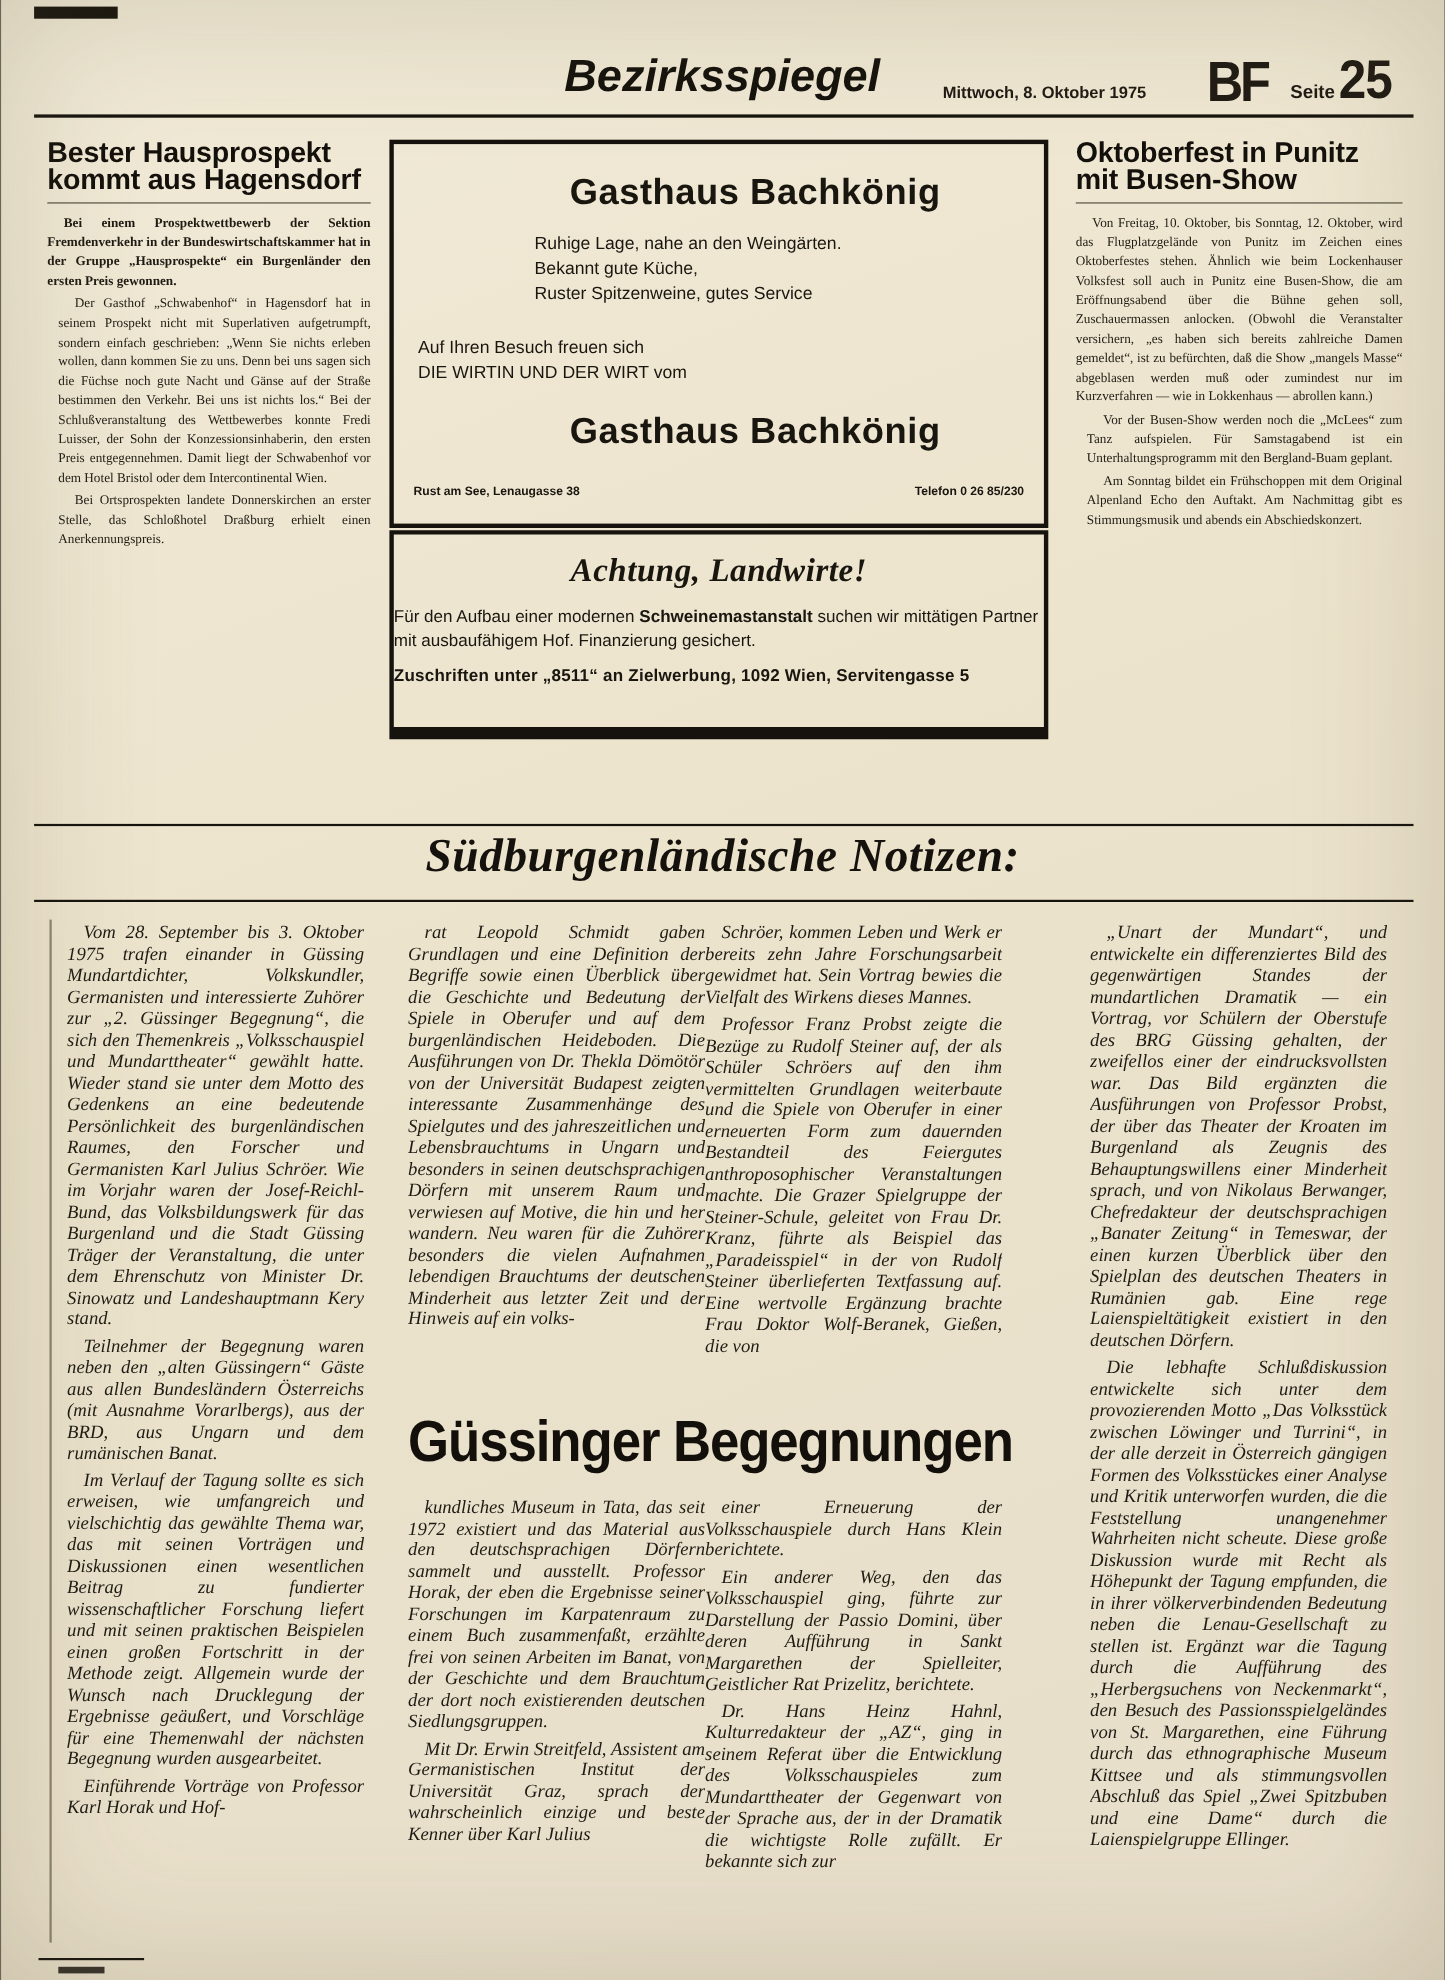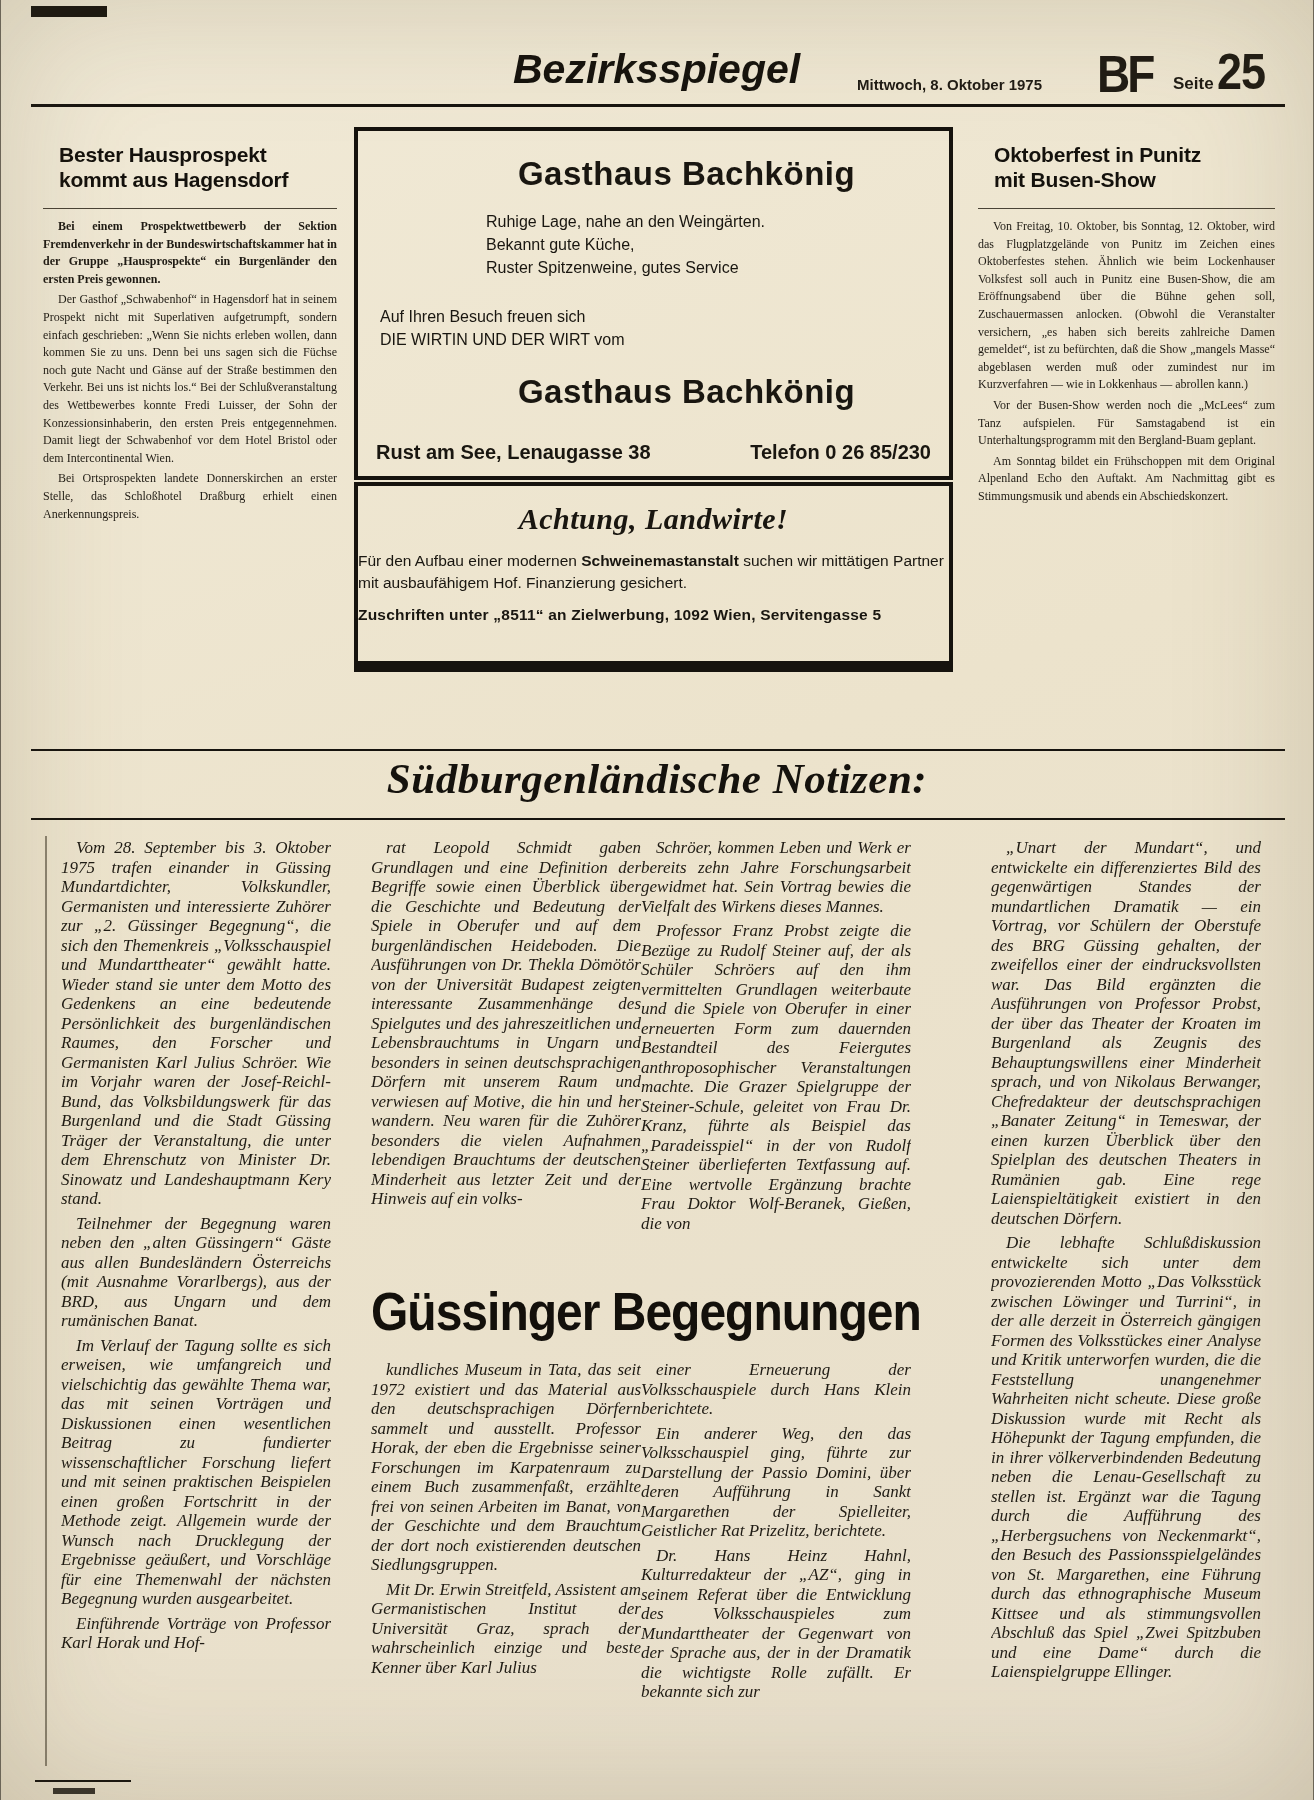--- a/index.html
+++ b/index.html
@@ -24,36 +24,36 @@
   .page-word{position:absolute;left:1172px;top:74px;font-family:"Liberation Sans",sans-serif;
         font-weight:bold;font-size:17px;}
   .page-num{position:absolute;left:1216px;top:44px;font-family:"Liberation Sans",sans-serif;
         font-weight:bold;font-size:45px;letter-spacing:-1px;transform:scaleY(1.1);transform-origin:top;}
   .header-rule{position:absolute;left:30px;top:104px;width:1254px;height:3px;background:#17140f;}
 
   
   .article{position:absolute;}
   .article-left{left:42px;top:126px;width:294px;}
   .article-right{left:977px;top:126px;width:297px;}
-  .headline{margin:16px;font-family:"Liberation Sans",sans-serif;font-weight:bold;
-        font-size:21px;line-height:25px;letter-spacing:-.2px;color:#14110c;}
+  .headline{margin:0;font-family:"Liberation Sans",sans-serif;font-weight:bold;
+        font-size:26px;line-height:25px;letter-spacing:-.2px;color:#14110c;}
   .headline-rule{height:1px;background:#4a4336;margin:8px 0 9px;}
   .article-body .para{margin:0;font-size:12px;line-height:17.6px;text-align:justify;text-indent:15px;}
-  .article-body .para + .para{margin-top:3px;}
+  .article-body .para + .para{margin-top:3px;margin-left:10px;}
   .para.bold{font-weight:bold;}
   .para.noindent{text-indent:0;}
 
   
   .ad{position:absolute;border:4px solid #16130e;font-family:"Liberation Sans",sans-serif;color:#191610;}
   .ad-gasthaus{left:353px;top:127px;width:599px;height:353px;padding:24px 18px 14px;box-sizing:border-box;}
   .ad1-title{font-weight:bold;font-size:33px;text-align:center;padding-left:66px;letter-spacing:.5px;}
   .ad1-desc{margin:17px 0 0 110px;font-size:16px;line-height:23px;}
   .ad1-invite{margin:26px 0 0 4px;font-size:16px;line-height:23px;}
   .ad1-title2{margin-top:22px;}
-  .ad1-bottom{display:flex;justify-content:space-between;margin-top:30px;font-weight:bold;font-size:20px;}
+  .ad1-bottom{display:flex;justify-content:space-between;margin-top:30px;font-weight:bold;font-size:11px;}
 
   .ad-landwirte{left:353px;top:482px;width:599px;height:190px;border-bottom-width:11px;
         padding:16px 0;box-sizing:border-box;}
   .ad2-title{font-family:"Liberation Serif",serif;font-weight:bold;font-style:italic;
         font-size:30px;text-align:center;letter-spacing:.5px;}
   .ad2-body{margin-top:14px;font-size:15.5px;line-height:22px;}
   .ad2-bold{font-weight:bold;}
   .ad2-footer{margin-top:12px;font-weight:bold;font-size:15.5px;letter-spacing:.2px;}
 
   

